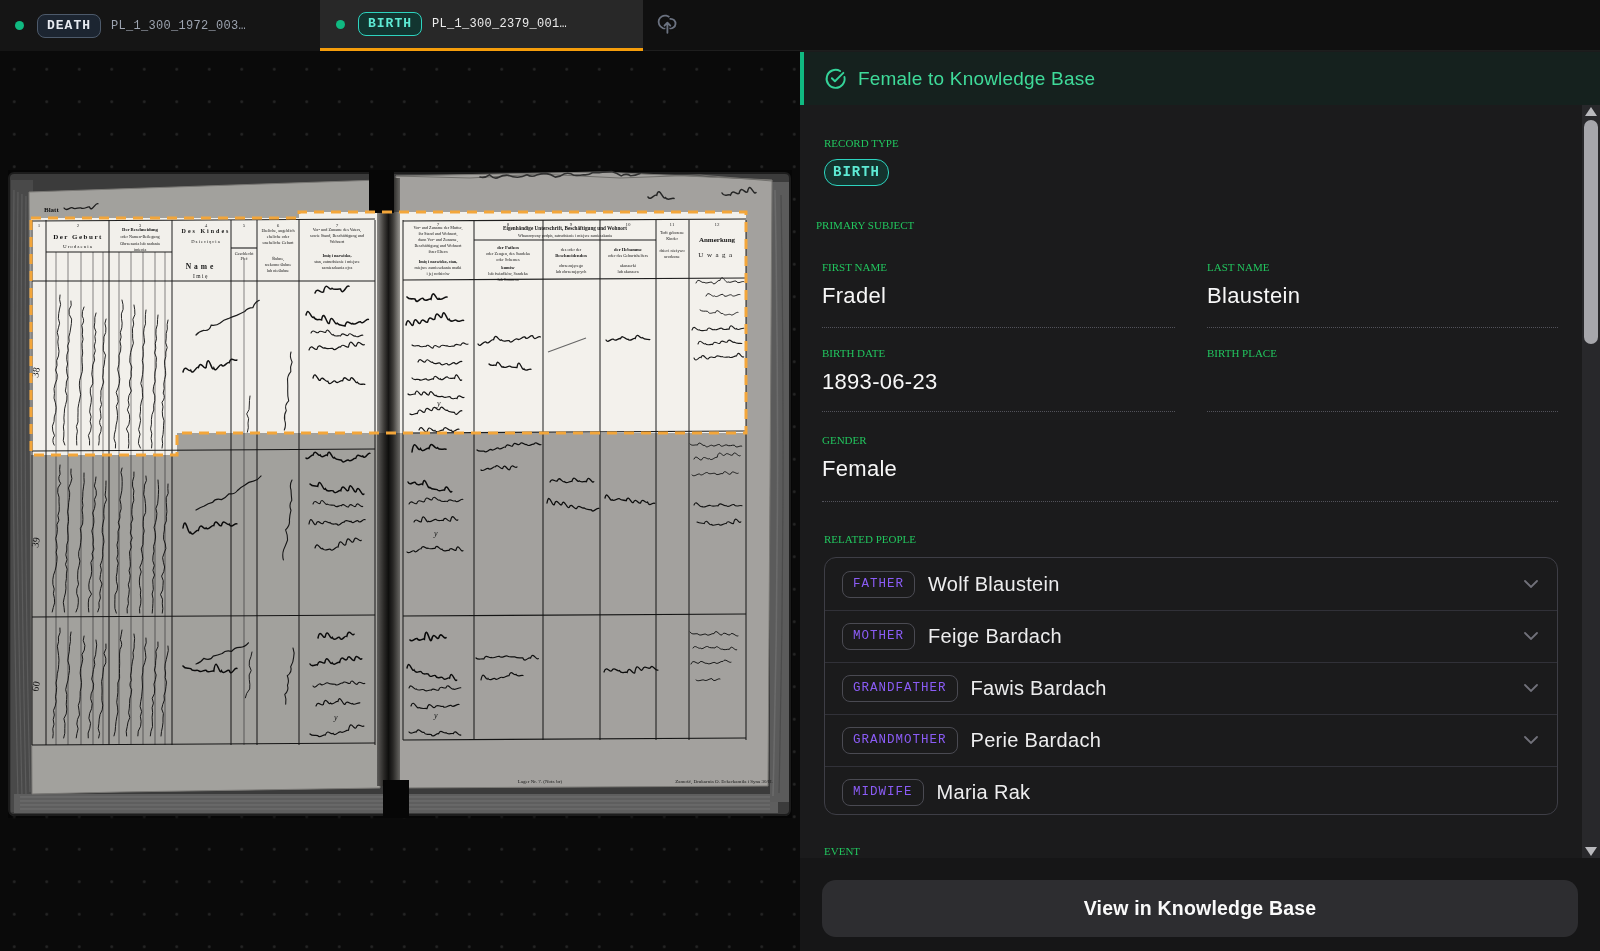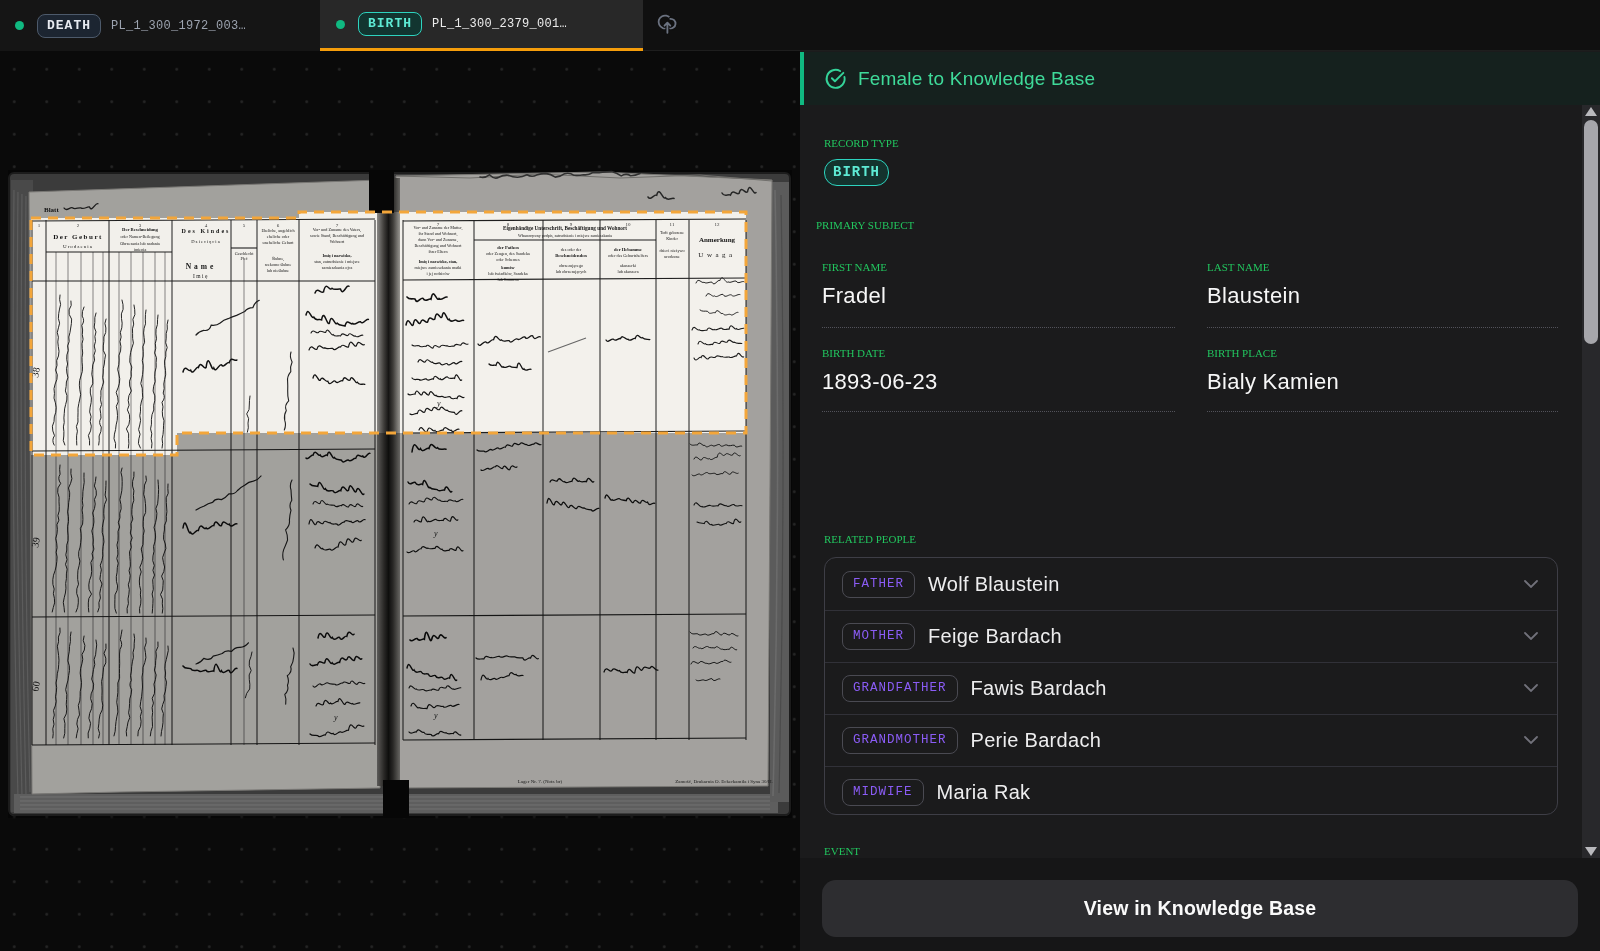--- a/index.html
+++ b/index.html
@@ -387,21 +387,24 @@
       <div class="field" style="position:absolute;left:407px;top:156px;width:351px;height:67px;">
         <div class="label">LAST NAME</div>
         <div class="value" style="margin-top:10px;">Blaustein</div>
       </div>
       <div class="field" style="position:absolute;left:22px;top:242px;width:353px;height:65px;">
         <div class="label">BIRTH DATE</div>
         <div class="value" style="margin-top:10px;">1893-06-23</div>
       </div>
       <div class="field" style="position:absolute;left:407px;top:242px;width:351px;height:65px;">
         <div class="label">BIRTH PLACE</div>
-        <div class="value" style="margin-top:10px;">Bialy Kamien</div>
+      </div>
+      <div class="field" style="position:absolute;left:22px;top:329px;width:736px;height:68px;">
+        <div class="label">GENDER</div>
+        <div class="value" style="margin-top:10px;">Female</div>
       </div>
 
       <div class="label" style="position:absolute;left:24px;top:428px;">RELATED PEOPLE</div>
       <div class="pplbox">
         <div class="pplrow" style="top:0;">
             <span class="pbadge">FATHER</span>
             <span class="name">Wolf Blaustein</span>
           <svg class="chev" width="14" height="8" viewBox="0 0 14 8" fill="none" stroke="#71717a" stroke-width="1.8" stroke-linecap="round">
               <path d="M1 1 L7 7 L13 1"></path>
             </svg>

